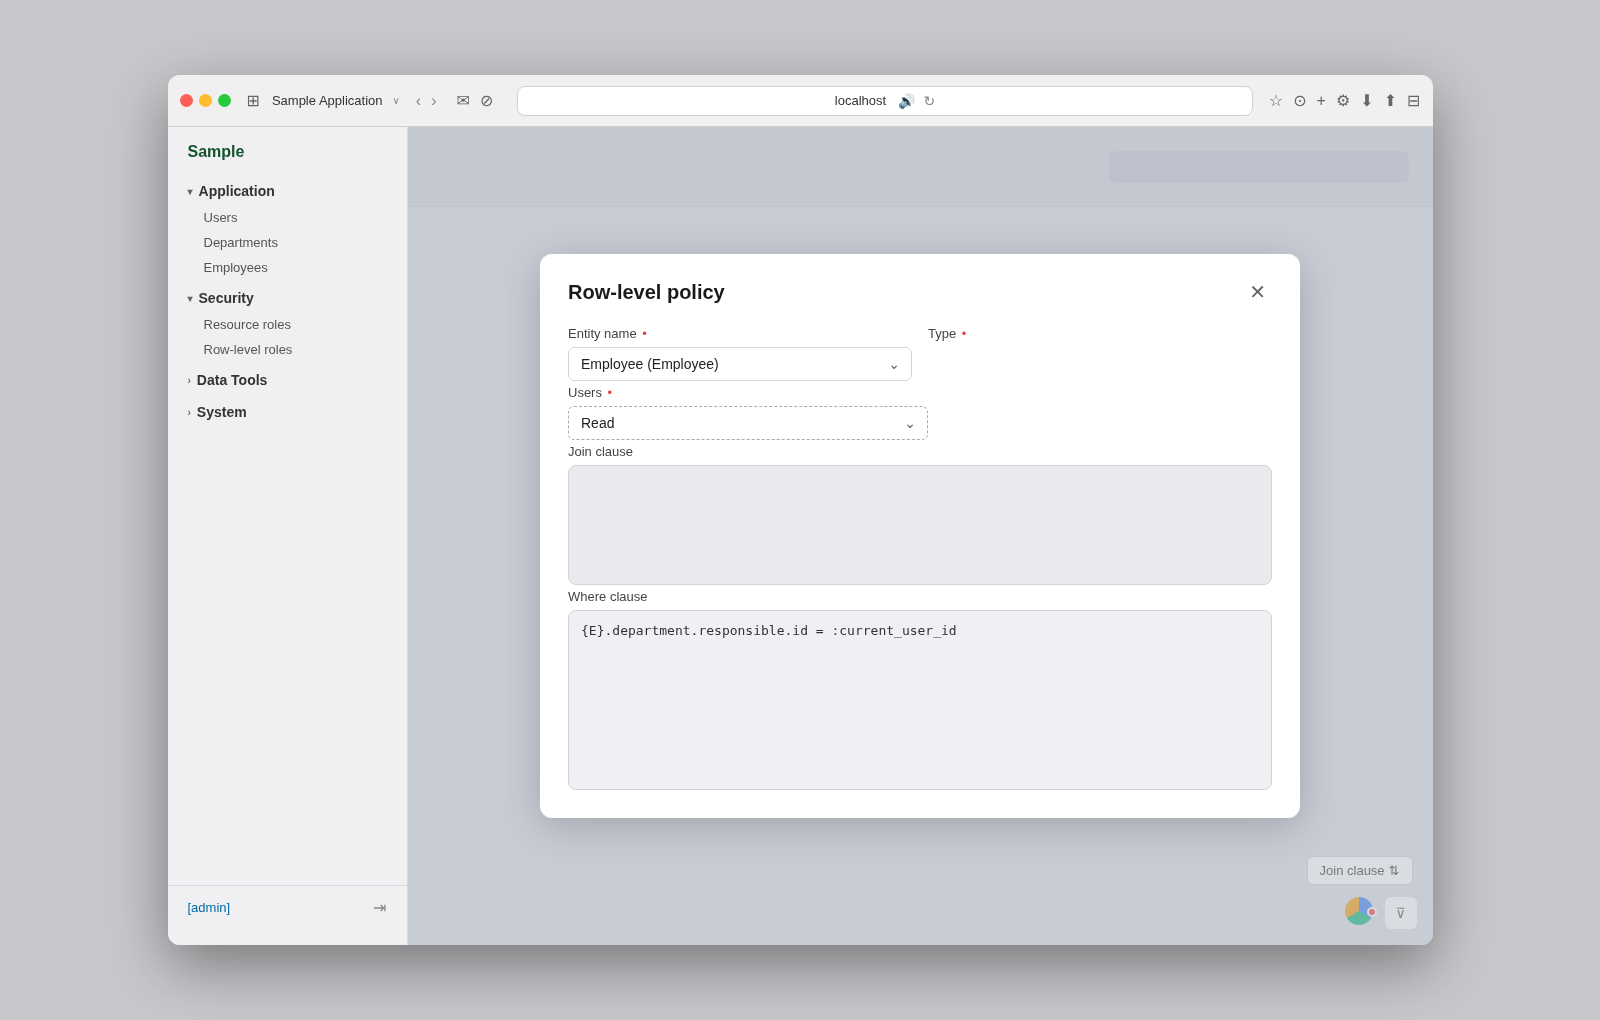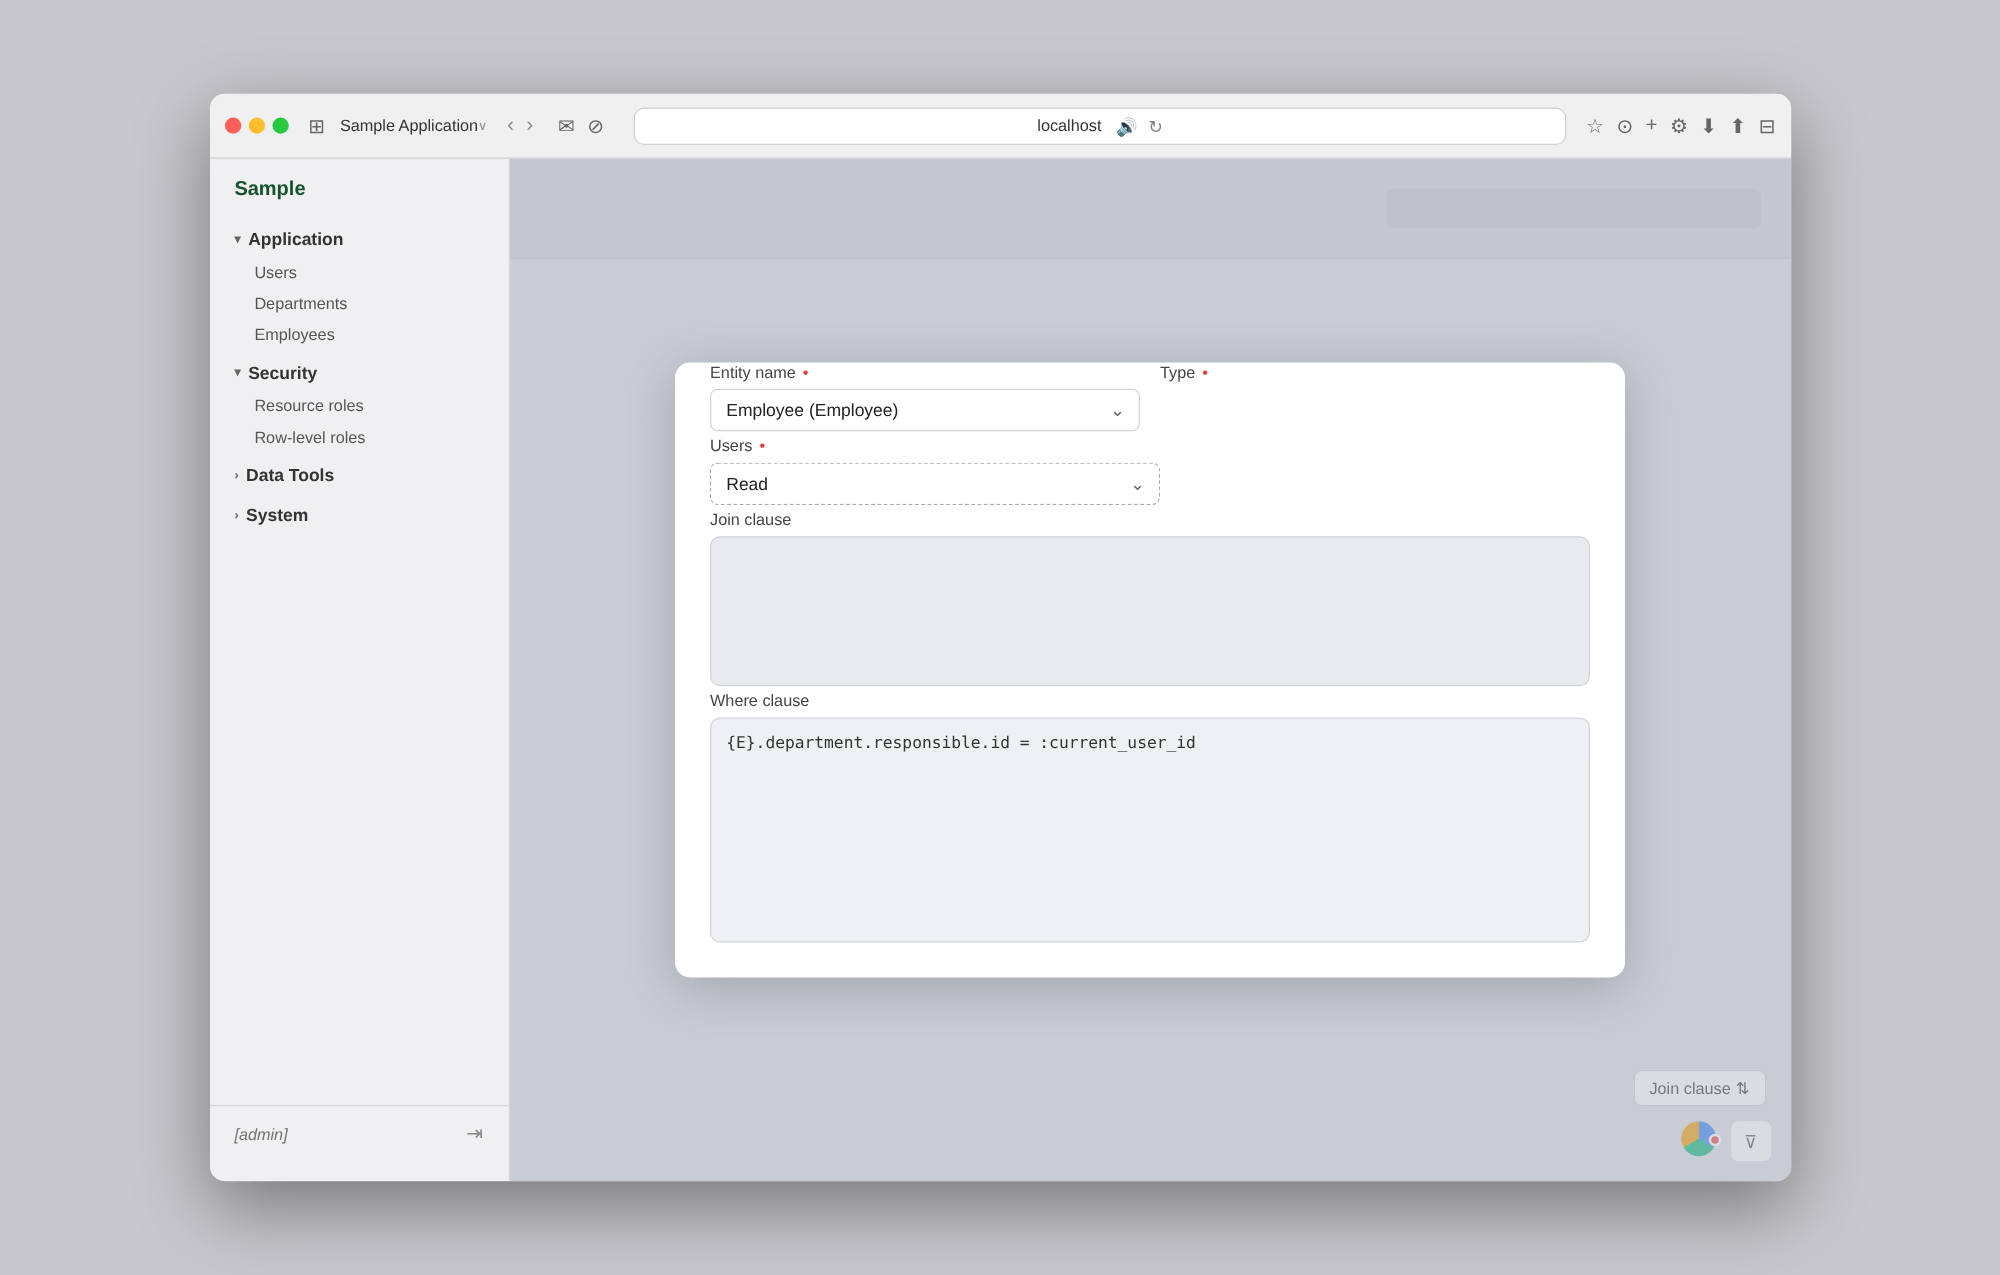--- a/index.html
+++ b/index.html
@@ -47,21 +47,21 @@
     .tl-yellow { background: #ffbd2e; }
     .tl-green { background: #27c93f; }
     .sidebar-toggle {
       color: #666;
       font-size: 16px;
       margin-right: 4px;
     }
     .tab-title {
       display: flex;
       align-items: center;
-      gap: 0;
+      gap: 10px;
       font-size: 13px;
       color: #333;
       margin-right: 4px;
     }
     .tab-title .chevron { color: #888; font-size: 10px; }
     .nav-arrows {
       display: flex;
       gap: 2px;
       margin-right: 8px;
     }
@@ -149,22 +149,21 @@
     .sidebar-footer {
       margin-top: auto;
       padding: 12px 20px;
       display: flex;
       align-items: center;
       justify-content: space-between;
       border-top: 1px solid #d8d8dc;
     }
     .sidebar-user {
       font-size: 13px;
-      color: #737373;
-      font-style: italic;
+      color: #0369a1;
     }
     .sidebar-logout {
       color: #888;
       font-size: 16px;
       cursor: pointer;
     }
     
     .main-panel {
       flex: 1;
       background: #dde0e6;
@@ -480,20 +479,24 @@
       </div>
 
       <div class="flowbite-icon"></div>
       <div class="flowbite-badge"></div>
 
       <div class="funnel-icon">⊽</div>
 
       <div class="overlay">
 
         <div class="modal">
+          <div class="modal-header">
+            <span class="modal-title">Row-level policy</span>
+            <button class="modal-close">✕</button>
+          </div>
           <div class="modal-body">
 
             <div class="form-row">
               <div class="form-group">
                 <label class="form-label">
                   <span>Entity name</span><span class="required-dot"> •</span>
                 </label>
                 <div class="select-wrapper">
                   <select class="form-select">
                     <option>Employee (Employee)</option>

